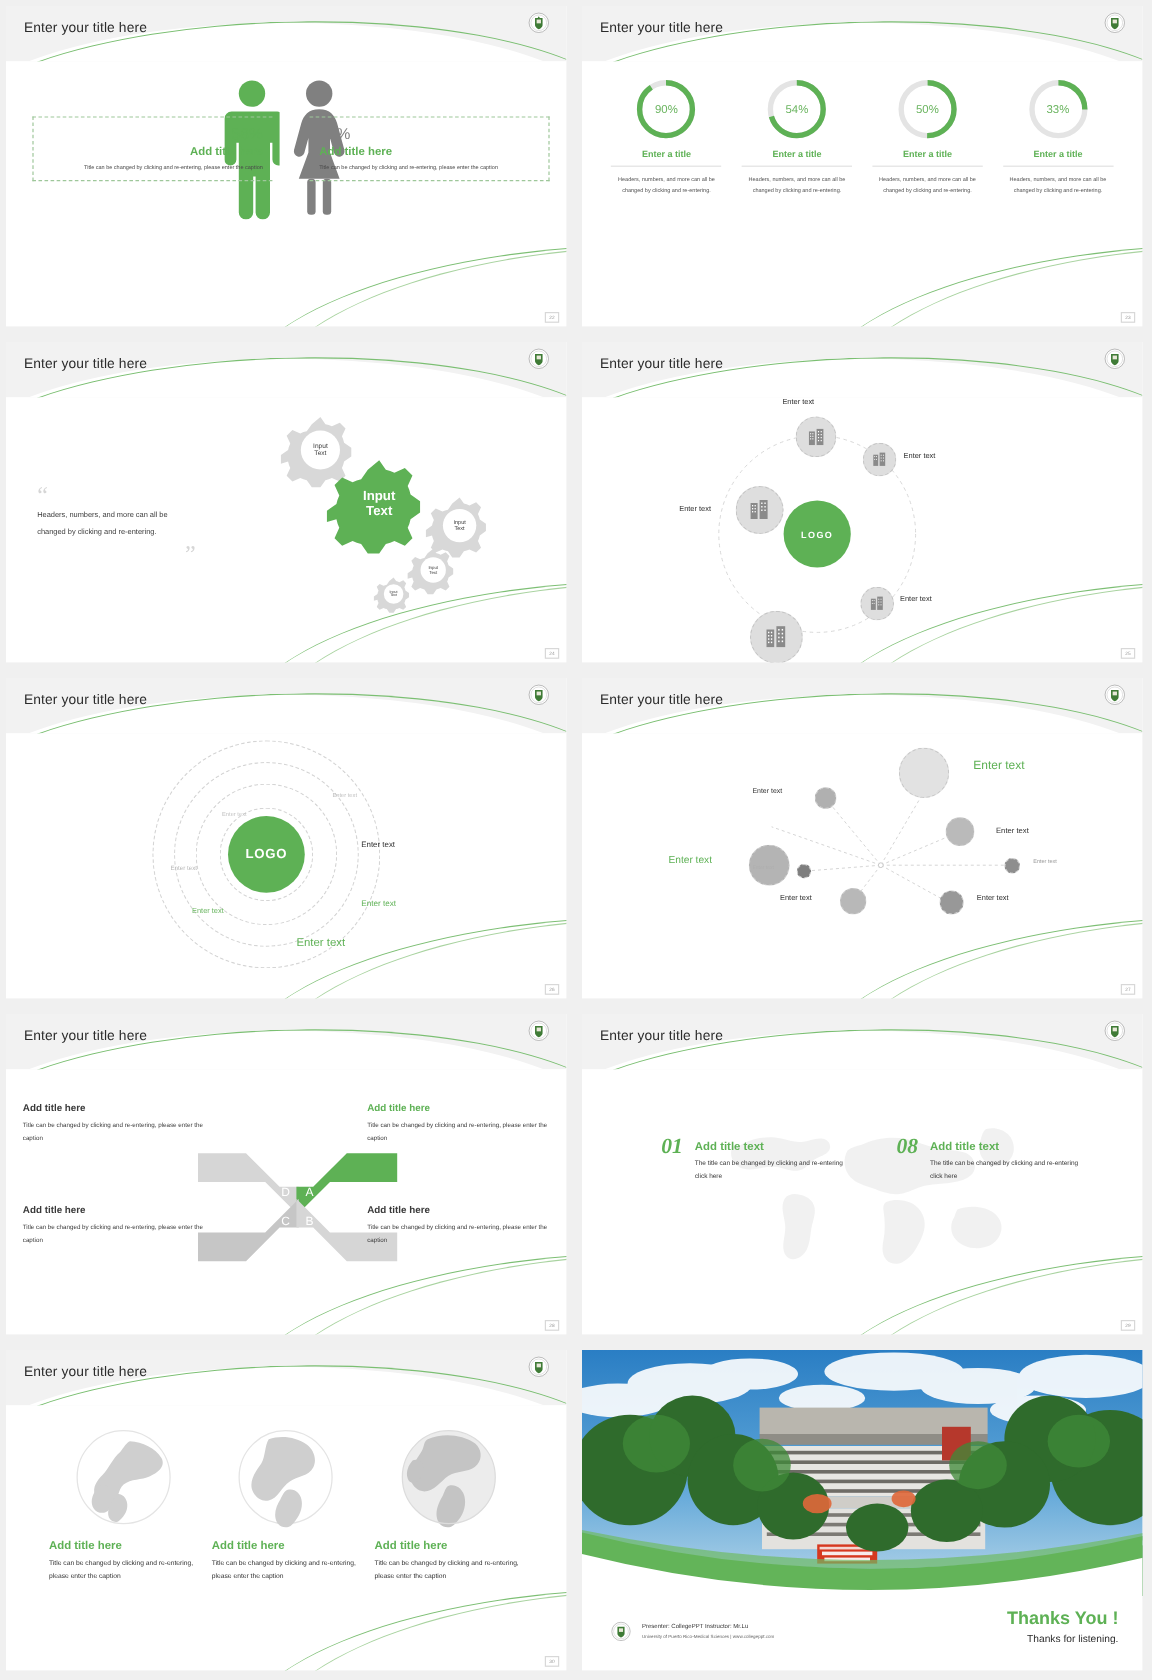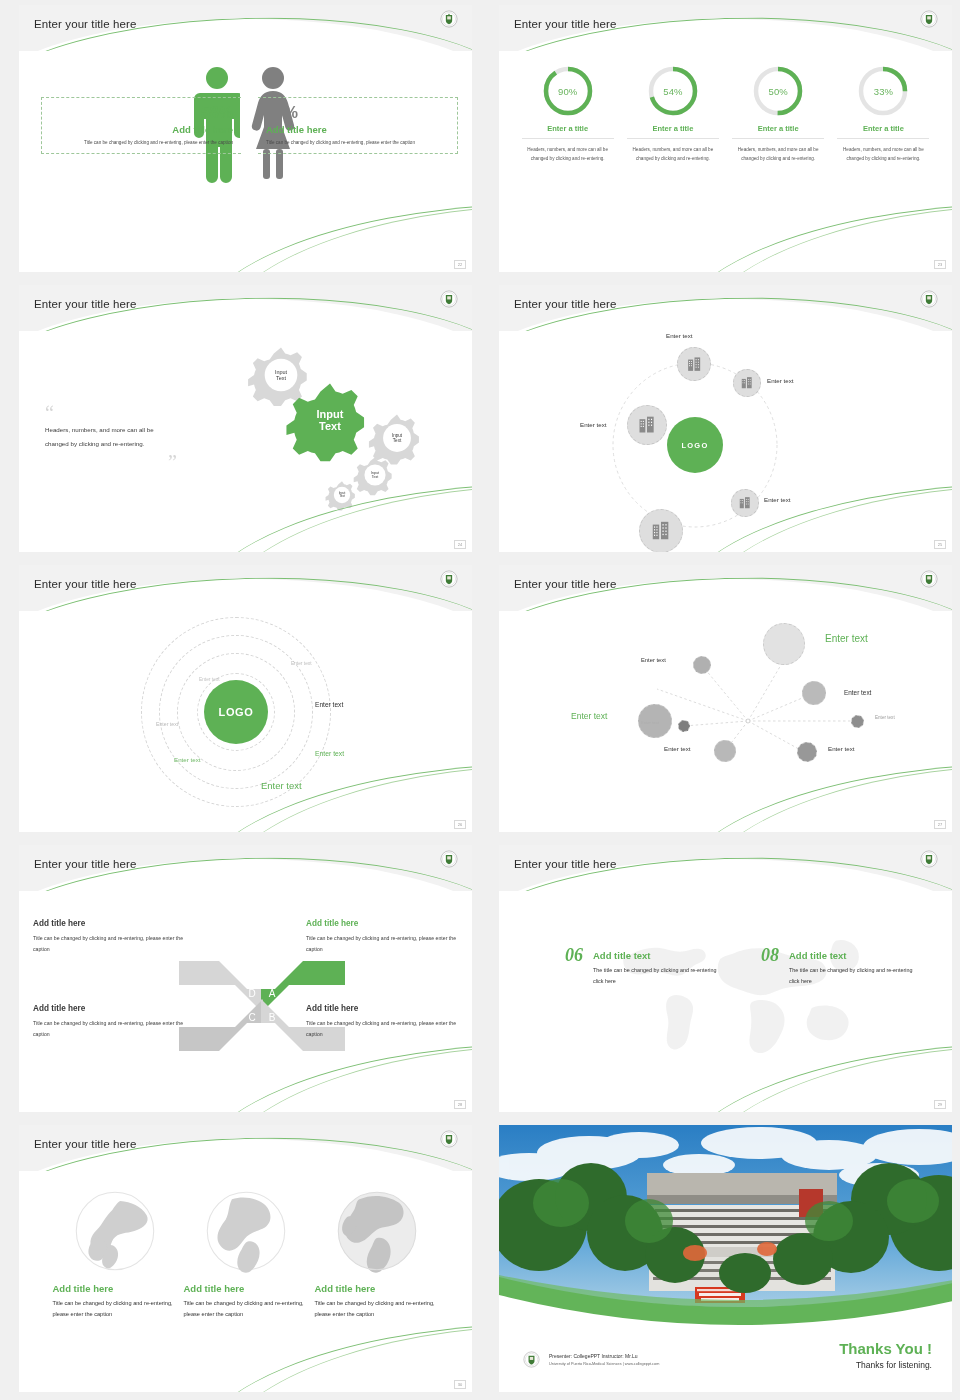--- a/index.html
+++ b/index.html
@@ -11,21 +11,21 @@
   }
   .deck{
     width:960px; height:1400px;
     display:grid;
     grid-template-columns:480px 480px;
     grid-template-rows:280px 280px 280px 280px 280px;
   }
   .slide{
     position:relative;
     width:480px; height:280px;
-    padding:5px 8px 8px 19px;
+    padding:5px 8px 8px 5px;
   }
   .card{
     position:relative;
     width:100%; height:100%;
     background:#ffffff;
     overflow:hidden;
   }
   
   .hdr{
     position:absolute; left:0; top:0; width:100%; height:46px;
@@ -71,21 +71,21 @@
     width:12px; height:9px; border:1px solid #d8d8d8;
     font-size:4px; color:#9a9a9a; line-height:8px; text-align:center;
   }
   .body{ position:absolute; left:0; top:46px; width:100%; bottom:0; }
 
   .green{ color:#5eb155; }
   .grey{ color:#808080; }
   .dark{ color:#3a3a3a; }
 
   
-  .s1-pct{ font-size:16px; font-weight:bold; }
+  .s1-pct{ font-size:13px; font-weight:normal; }
   .s1-sub{ font-size:9.5px; font-weight:bold; margin-top:2px; }
   .s1-cap{ font-size:4.6px; color:#4a4a4a; line-height:1.85; margin-top:4px;}
   .s1-left{ position:absolute; left:22px; top:46px; width:200px; text-align:right;
             border-left:1px dashed #9ec79a; border-top:1px dashed #9ec79a;
             border-bottom:1px dashed #9ec79a; padding:6px 8px 6px 4px;}
   .s1-right{ position:absolute; right:14px; top:46px; width:200px; text-align:left;
             border-right:1px dashed #9ec79a; border-top:1px dashed #9ec79a;
             border-bottom:1px dashed #9ec79a; padding:6px 4px 6px 8px;}
   .figs{ position:absolute; left:50%; top:14px; transform:translateX(-50%); display:flex; gap:8px; }
 
@@ -664,21 +664,21 @@
           <path d="M120 120c30-22 70-34 110-30 25 3 48 14 74 12 20-2 38-12 58-9 14 2 23 14 20 27-4 16-24 20-38 28-17 9-27 28-46 33-24 6-46-9-70-10-30-2-59 13-88 5-22-6-36-29-32-50 2-8 6-12 12-16z"></path>
           <path d="M268 250c14-6 30-3 44 3 12 5 22 14 26 26 6 18-2 38-6 56-5 22-4 45-14 65-7 15-22 27-38 28-13 1-23-10-26-22-5-22 4-44 4-66 0-24-12-47-6-70 3-10 7-17 16-20z"></path>
           <path d="M470 110c38-18 82-24 123-16 30 6 58 20 88 26 26 5 54 3 79 13 17 7 28 26 24 44-5 21-28 30-48 35-30 7-61 5-91 12-24 6-45 20-70 23-25 3-50-7-74-16-22-8-46-14-62-31-18-19-22-51-8-74 10-8 24-12 39-16z"></path>
           <path d="M540 268c22-8 47-6 68 4 18 9 32 26 36 46 5 25-6 50-18 72-10 19-24 37-43 46-14 7-33 6-44-6-14-15-12-38-8-57 5-26 4-53 0-79-2-12 0-23 9-26z"></path>
           <path d="M736 290c24-10 52-10 77-3 20 6 38 20 44 40 5 18-2 38-15 51-16 16-40 21-62 19-20-2-40-12-52-28-12-17-12-42 0-59 2-7 5-15 8-20z"></path>
           <path d="M816 66c22-6 46 0 62 16 12 12 17 30 14 47-3 16-14 30-29 36-18 7-40 2-53-12-14-15-17-39-9-58 3-12 7-24 15-29z"></path>
         </g>
       </svg>
 
       <div style="position:absolute;left:66px;top:54px;display:flex;align-items:flex-start;gap:10px;">
-        <div class="num">06</div>
+        <div class="num">01</div>
         <div style="width:132px;padding-top:5px;">
           <div class="s8h">Add title text</div>
           <div class="s8c">The title can be changed by clicking and re-entering click here</div>
         </div>
       </div>
 
       <div style="position:absolute;left:262px;top:54px;display:flex;align-items:flex-start;gap:10px;">
         <div class="num">08</div>
         <div style="width:132px;padding-top:5px;">
           <div class="s8h">Add title text</div>

